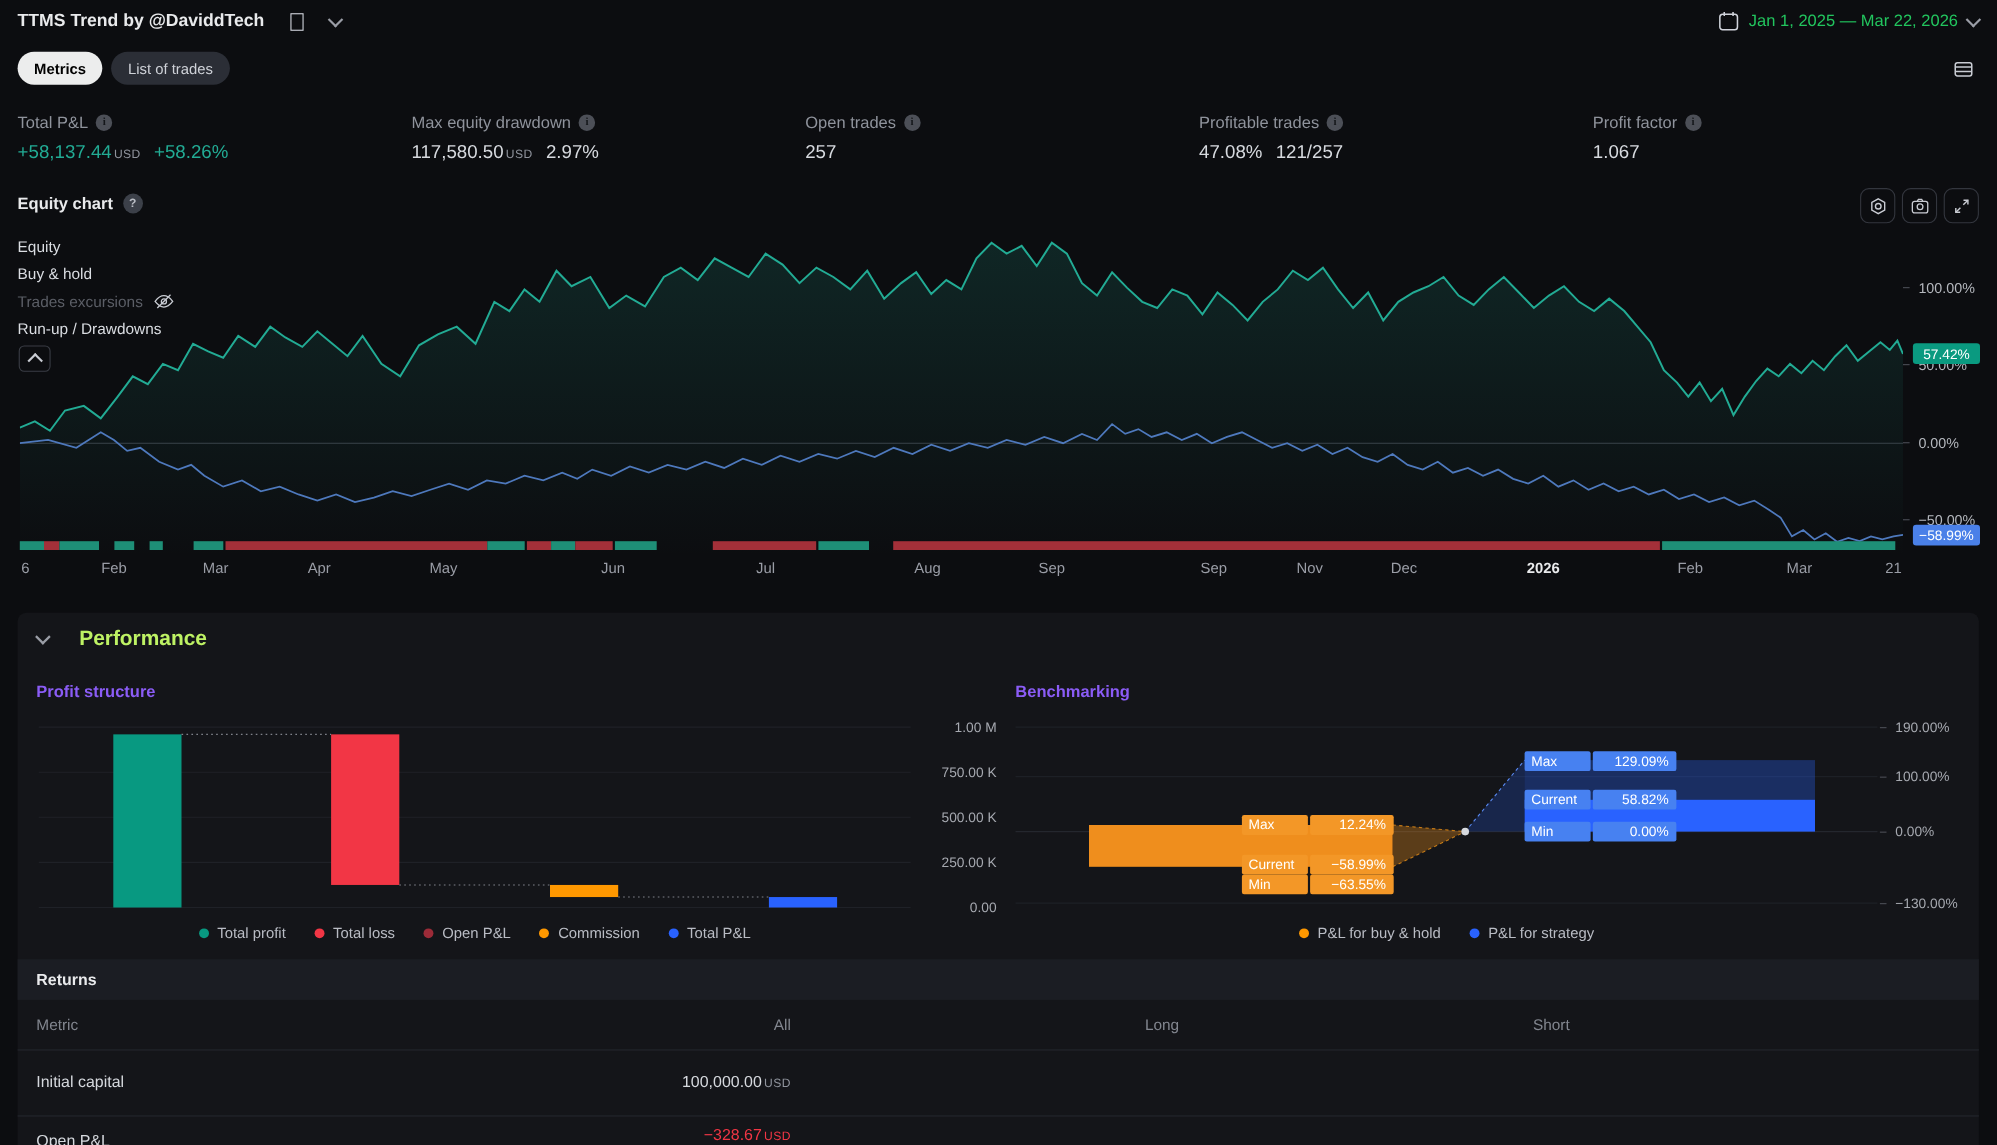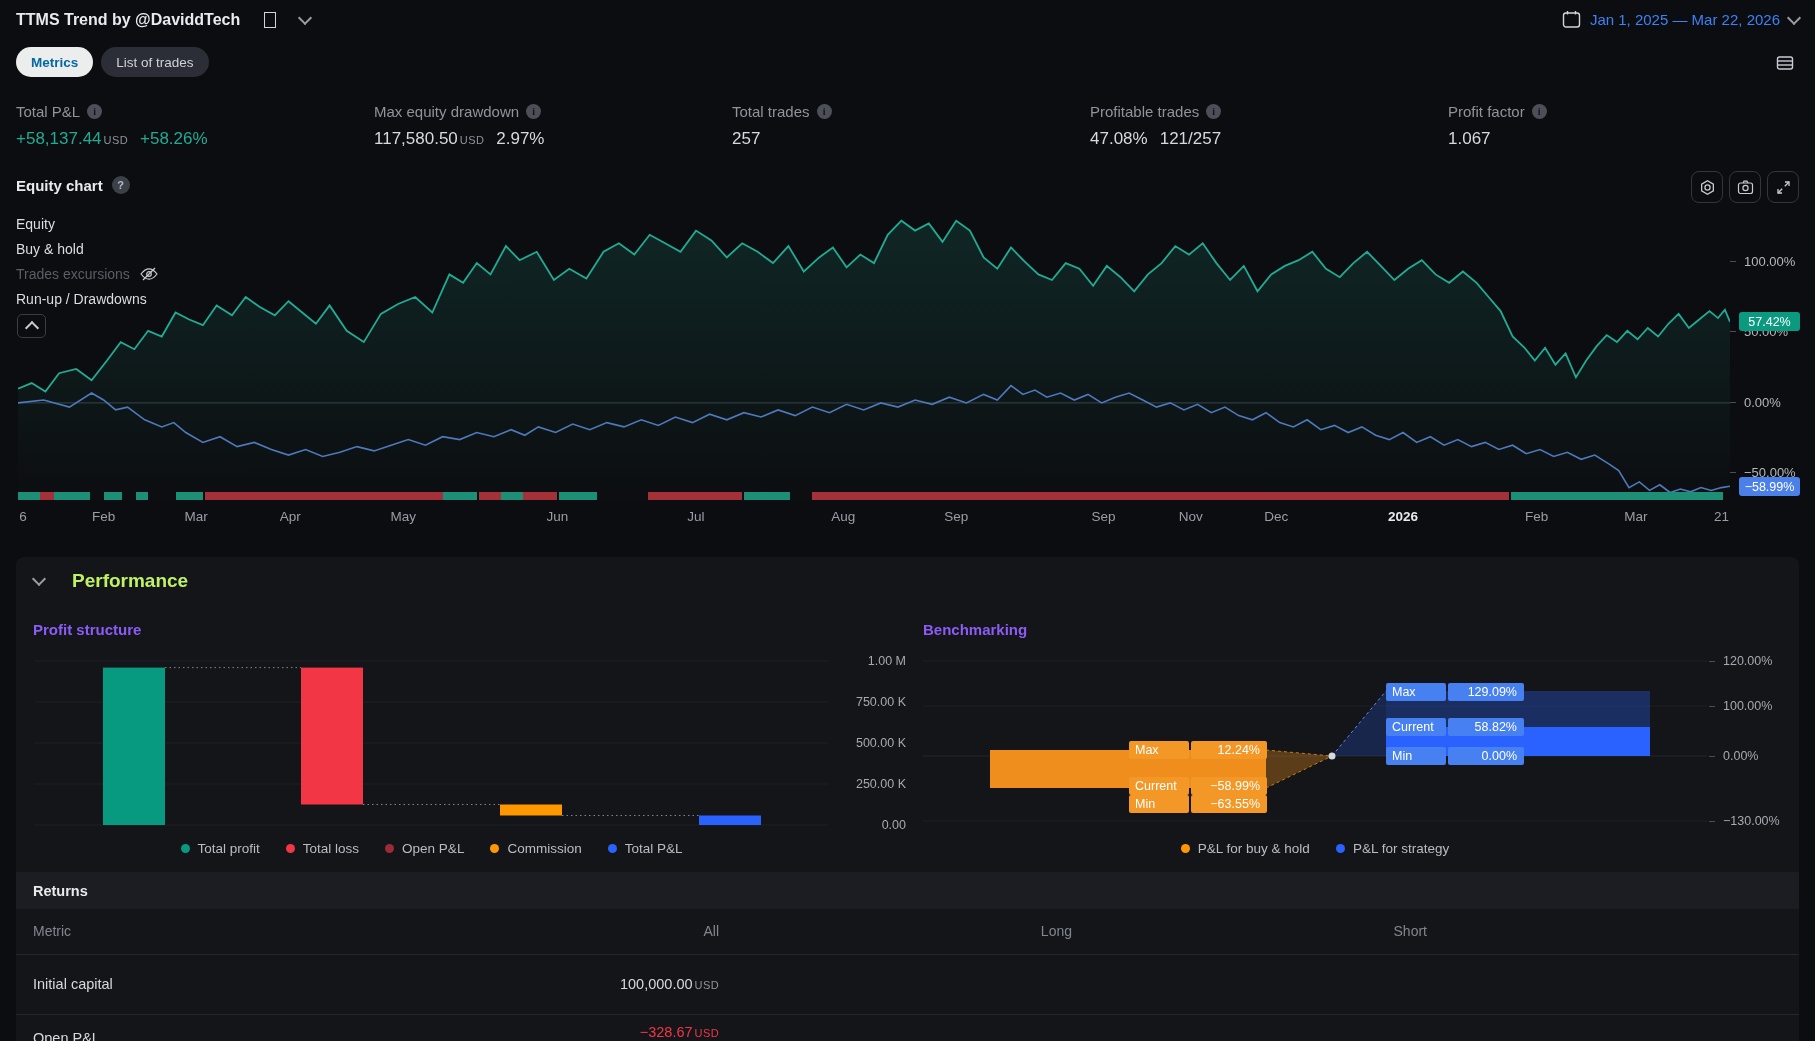--- a/index.html
+++ b/index.html
@@ -4,25 +4,25 @@
 <style>
   html,body{margin:0;padding:0;background:#0c0d10;}
   .page{position:relative;width:1815px;height:1041px;background:#0c0d10;overflow:hidden;
         font-family:"Liberation Sans",sans-serif;color:#d1d4dc;font-size:14px;}
   .abs{position:absolute;}
   
   .app-title{left:16px;top:11px;display:flex;align-items:center;gap:24px;font-size:16px;font-weight:700;color:#e9eaec;cursor:pointer;}
   .tofu{width:10px;height:14px;border:1px solid #d1d4dc;display:inline-block;}
   .chev{width:8px;height:8px;border-left:2px solid #9a9da6;border-bottom:2px solid #9a9da6;display:inline-block;transform:rotate(-45deg);margin-top:-4px;}
   .chev-up{width:8px;height:8px;border-left:2px solid #c9ccd3;border-top:2px solid #c9ccd3;display:inline-block;transform:rotate(45deg);margin-top:4px;}
-  .date-range{right:16px;top:10px;display:flex;align-items:center;gap:9px;font-size:15px;color:#3b82f6;cursor:pointer;}
+  .date-range{right:16px;top:10px;display:flex;align-items:center;gap:9px;font-size:15px;color:#22c55e;cursor:pointer;}
   
   .tabs{left:16px;top:47px;display:flex;gap:8px;}
   .tab{height:30px;border-radius:15px;padding:0 15px;display:flex;align-items:center;font-size:13.5px;cursor:pointer;}
-  .tab.active{background:#eceded;color:#0369a1;font-weight:600;}
+  .tab.active{background:#eceded;color:#000000;font-weight:600;}
   .tab.inactive{background:#2b2e36;color:#cfd2d8;}
   .list-btn{right:16px;top:48px;width:29px;height:29px;border-radius:7px;display:flex;align-items:center;justify-content:center;cursor:pointer;}
   
   .metrics{left:16px;top:103px;display:flex;}
   .metric{width:358px;}
   .m-label{font-size:15px;color:#8f939c;display:flex;align-items:center;gap:7px;}
   .m-values{margin-top:9px;font-size:17px;color:#d6d9de;display:flex;align-items:baseline;gap:12px;}
   .pos{color:#22ab94;}
   .usd{font-size:11px;color:#8f939c;margin-left:2px;letter-spacing:.4px;}
   .info{width:15px;height:15px;border-radius:50%;background:#4c4f57;color:#14161a;font-size:10px;font-weight:700;display:flex;align-items:center;justify-content:center;font-family:"Liberation Serif",serif;}
@@ -141,21 +141,21 @@
           <span>Max equity drawdown</span>
           <span class="info">i</span>
         </div>
       <div class="m-values">
           <span><span>117,580.50</span><span class="usd">USD</span></span>
           <span>2.97%</span>
         </div>
     </div>
     <div class="metric">
       <div class="m-label">
-          <span>Total trades</span>
+          <span>Open trades</span>
           <span class="info">i</span>
         </div>
       <div class="m-values">
           <span>257</span>
         </div>
     </div>
     <div class="metric">
       <div class="m-label">
           <span>Profitable trades</span>
           <span class="info">i</span>
@@ -397,18 +397,18 @@
     </div>
     <div class="abs t-row row2">
       <span class="td-metric">Open P&amp;L</span>
       <span class="td-all neg"><span>−328.67</span><span class="usd neg">USD</span></span>
     </div>
   <div class="ps-ylab" style="top: 97px;">1.00 M</div>
       <div class="ps-ylab" style="top: 138px;">750.00 K</div>
       <div class="ps-ylab" style="top: 179px;">500.00 K</div>
       <div class="ps-ylab" style="top: 220px;">250.00 K</div>
       <div class="ps-ylab" style="top: 261px;">0.00</div>
-      <div class="bm-ylab" style="top: 97px;">120.00%</div>
+      <div class="bm-ylab" style="top: 97px;">190.00%</div>
       <div class="bm-ylab" style="top: 142px;">100.00%</div>
       <div class="bm-ylab" style="top: 192px;">0.00%</div>
       <div class="bm-ylab" style="top: 257px;">−130.00%</div>
     </div>
 </div>
 
 </body></html>

